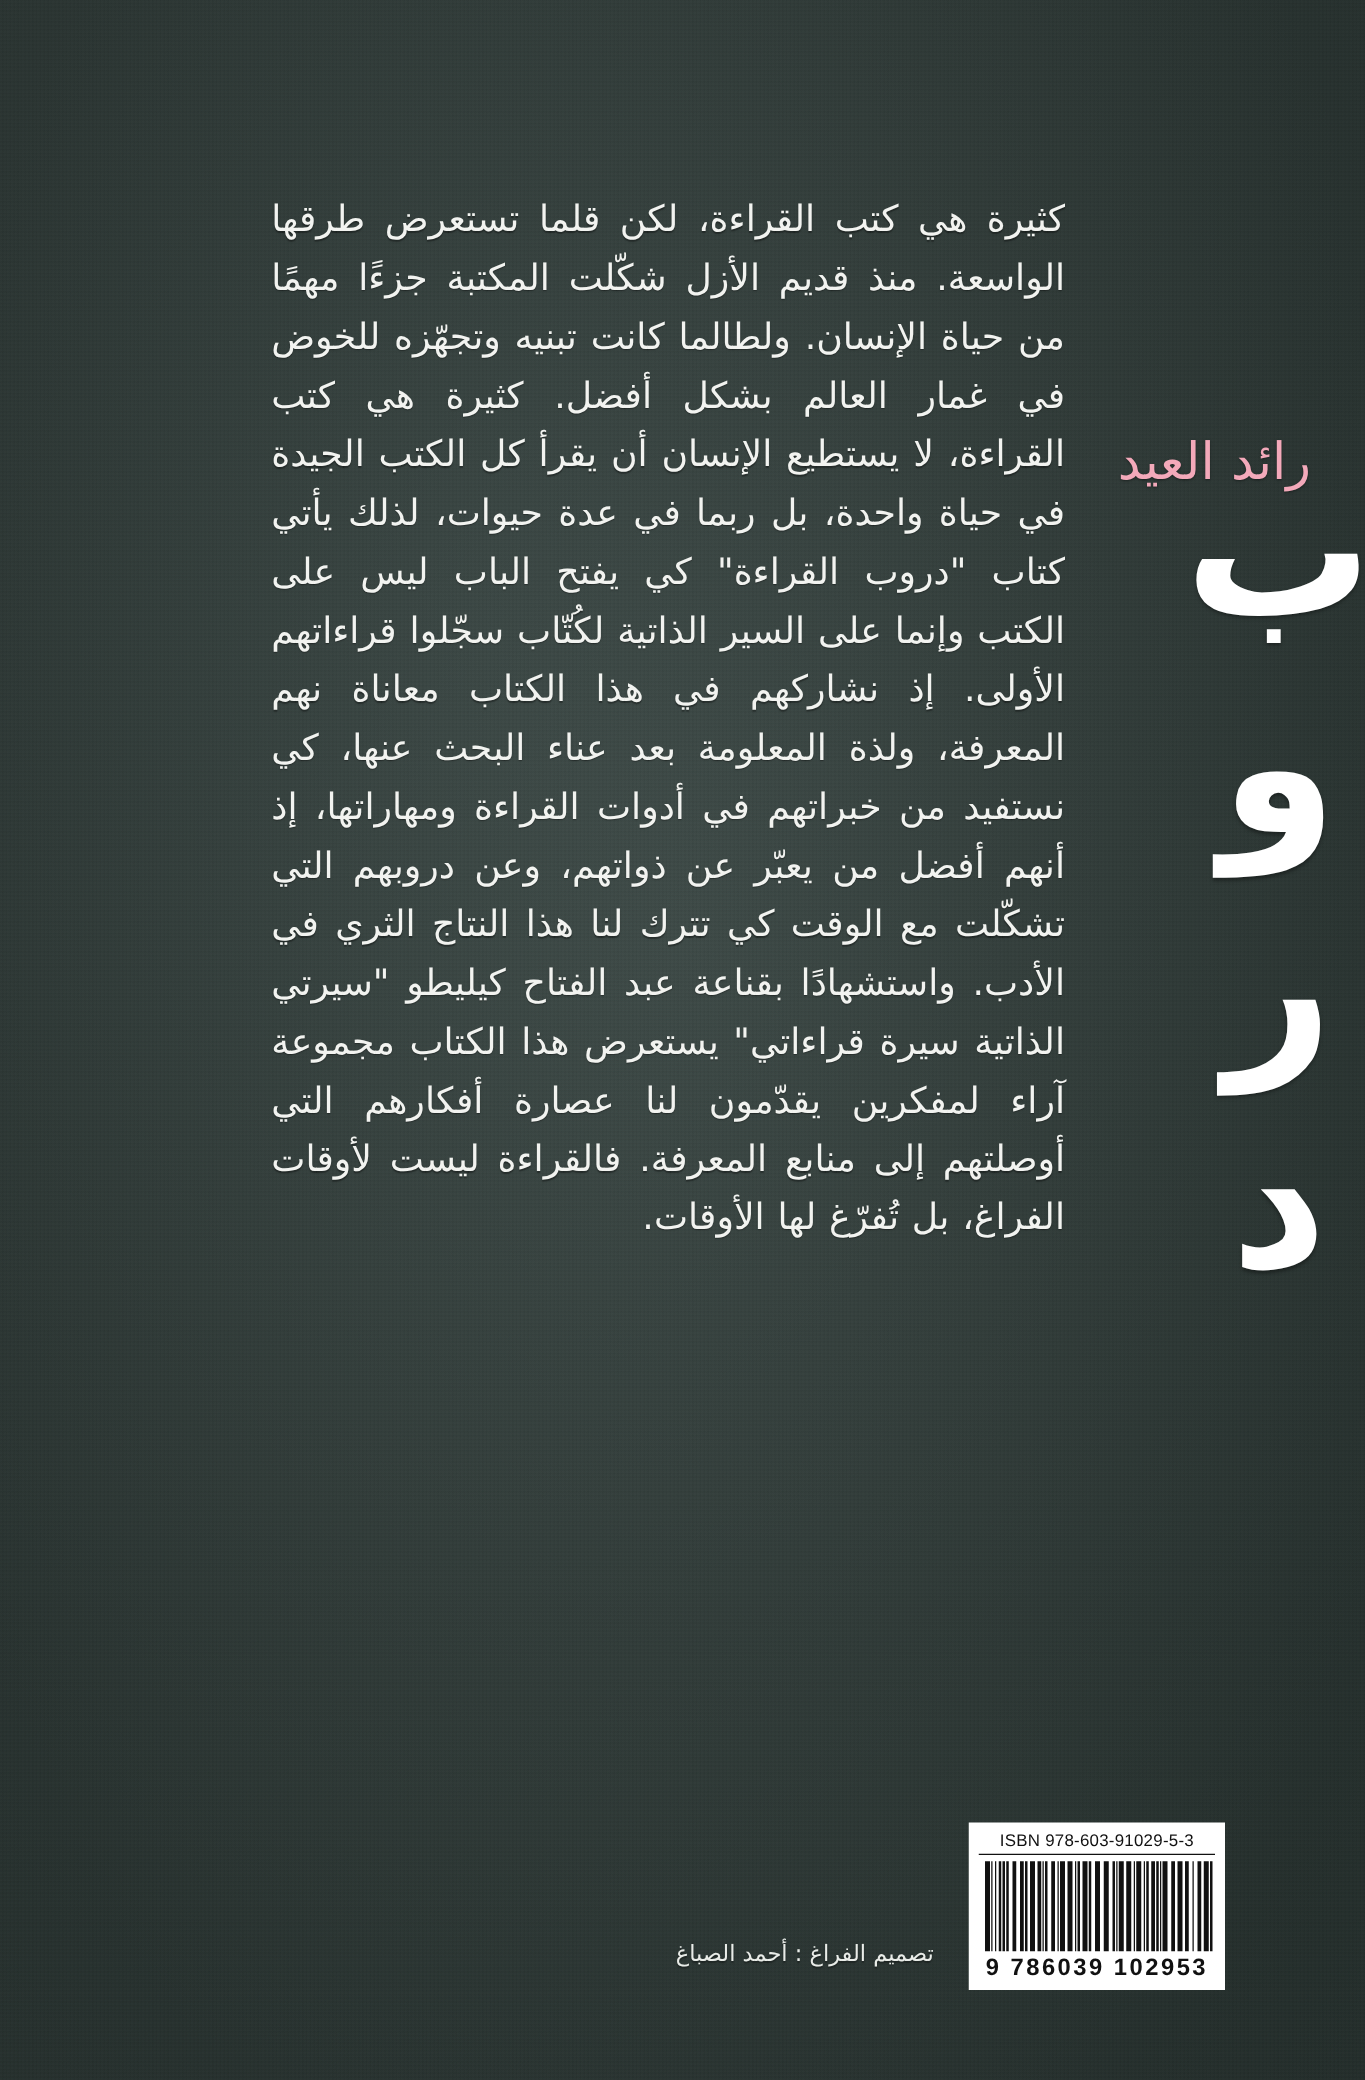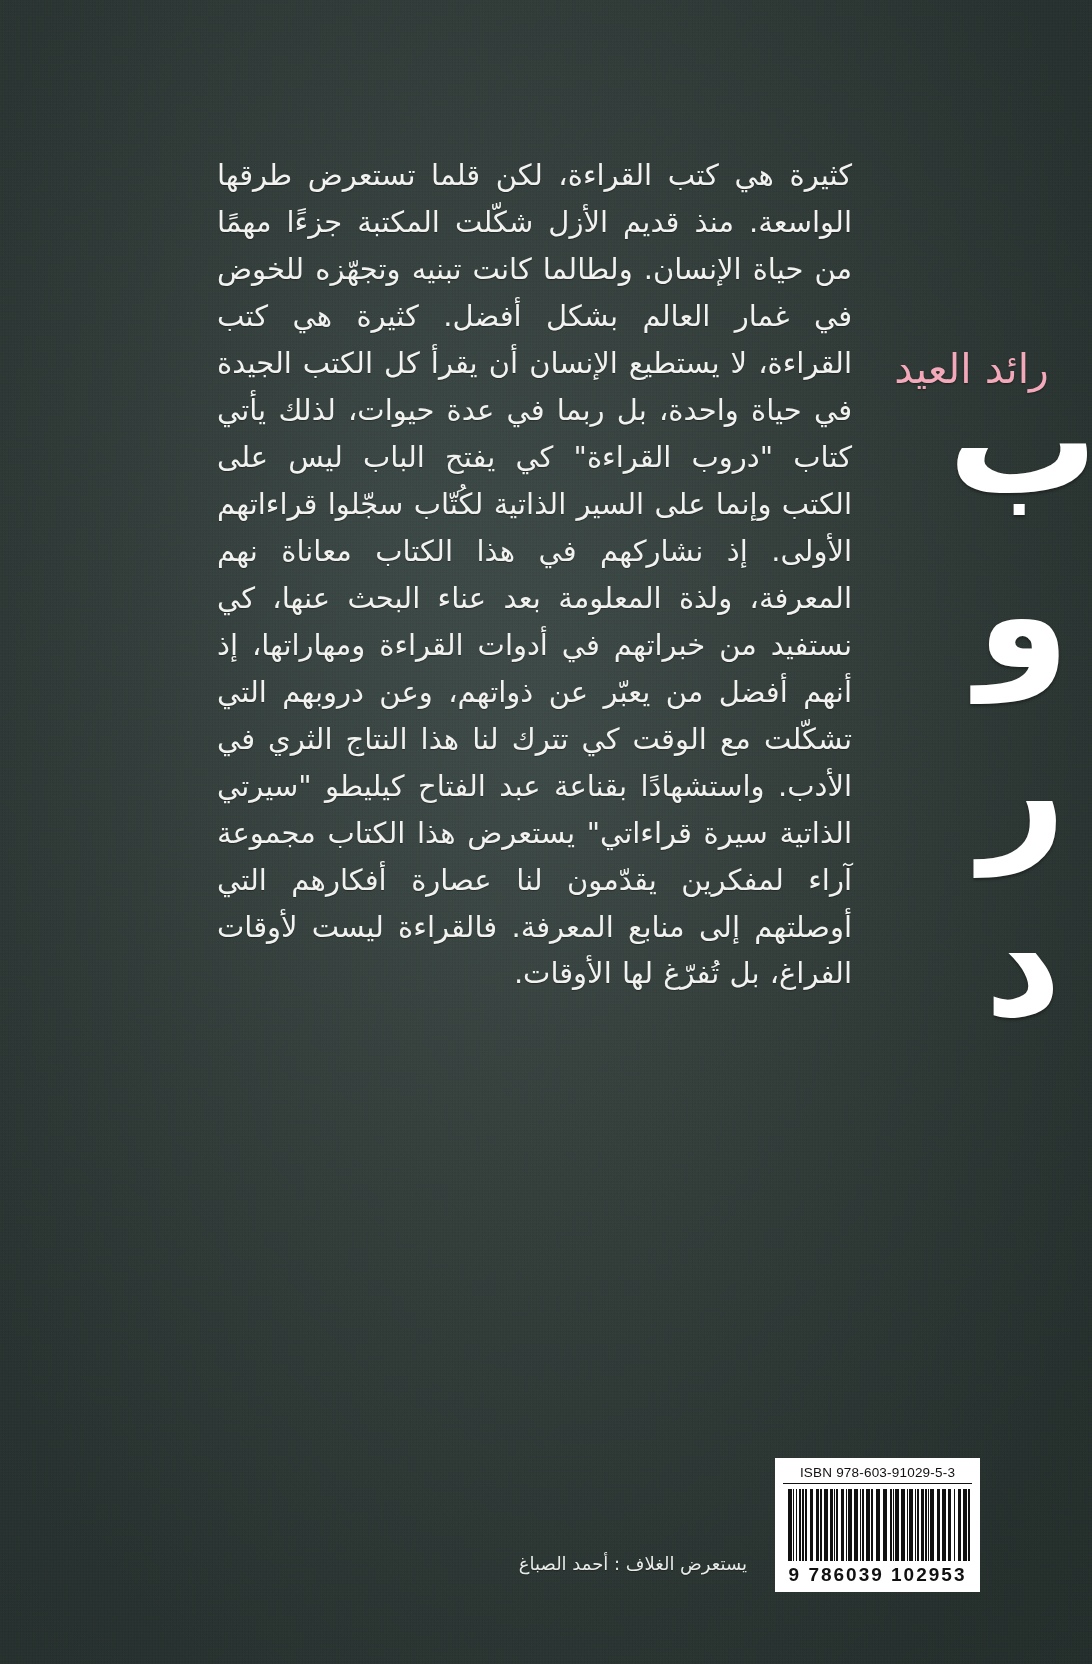--- a/index.html
+++ b/index.html
@@ -205,21 +205,21 @@
   <div class="blurb">كثيرة هي كتب القراءة، لكن قلما تستعرض طرقها الواسعة. منذ قديم الأزل شكّلت المكتبة جزءًا مهمًا من حياة الإنسان. ولطالما كانت تبنيه وتجهّزه للخوض في غمار العالم بشكل أفضل. كثيرة هي كتب القراءة، لا يستطيع الإنسان أن يقرأ كل الكتب الجيدة في حياة واحدة، بل ربما في عدة حيوات، لذلك يأتي كتاب "دروب القراءة" كي يفتح الباب ليس على الكتب وإنما على السير الذاتية لكُتّاب سجّلوا قراءاتهم الأولى. إذ نشاركهم في هذا الكتاب معاناة نهم المعرفة، ولذة المعلومة بعد عناء البحث عنها، كي نستفيد من خبراتهم في أدوات القراءة ومهاراتها، إذ أنهم أفضل من يعبّر عن ذواتهم، وعن دروبهم التي تشكّلت مع الوقت كي تترك لنا هذا النتاج الثري في الأدب. واستشهادًا بقناعة عبد الفتاح كيليطو "سيرتي الذاتية سيرة قراءاتي" يستعرض هذا الكتاب مجموعة آراء لمفكرين يقدّمون لنا عصارة أفكارهم التي أوصلتهم إلى منابع المعرفة. فالقراءة ليست لأوقات الفراغ، بل تُفرّغ لها الأوقات.</div>
 
   <div class="spine-block">
     <div class="author-name">رائد العيد</div>
     <div class="book-title">
       <span>دروب القراءة</span>
     </div>
   </div>
 
 
-  <div class="designer-credit">يستعرض الغلاف : أحمد الصباغ</div>
+  <div class="designer-credit">تصميم الفراغ : أحمد الصباغ</div>
 
   <div class="isbn-box">
     <div class="isbn-text">ISBN  978-603-91029-5-3</div>
     <div class="barcode">
         <i style="width: 2px; margin-inline-end: 1px;"></i>
         <i style="width: 4px; margin-inline-end: 2px;"></i>
         <i style="width: 4px; margin-inline-end: 3px;"></i>
         <i style="width: 1px; margin-inline-end: 3px;"></i>
         <i style="width: 3px; margin-inline-end: 2px;"></i>
         <i style="width: 4px; margin-inline-end: 2px;"></i>

